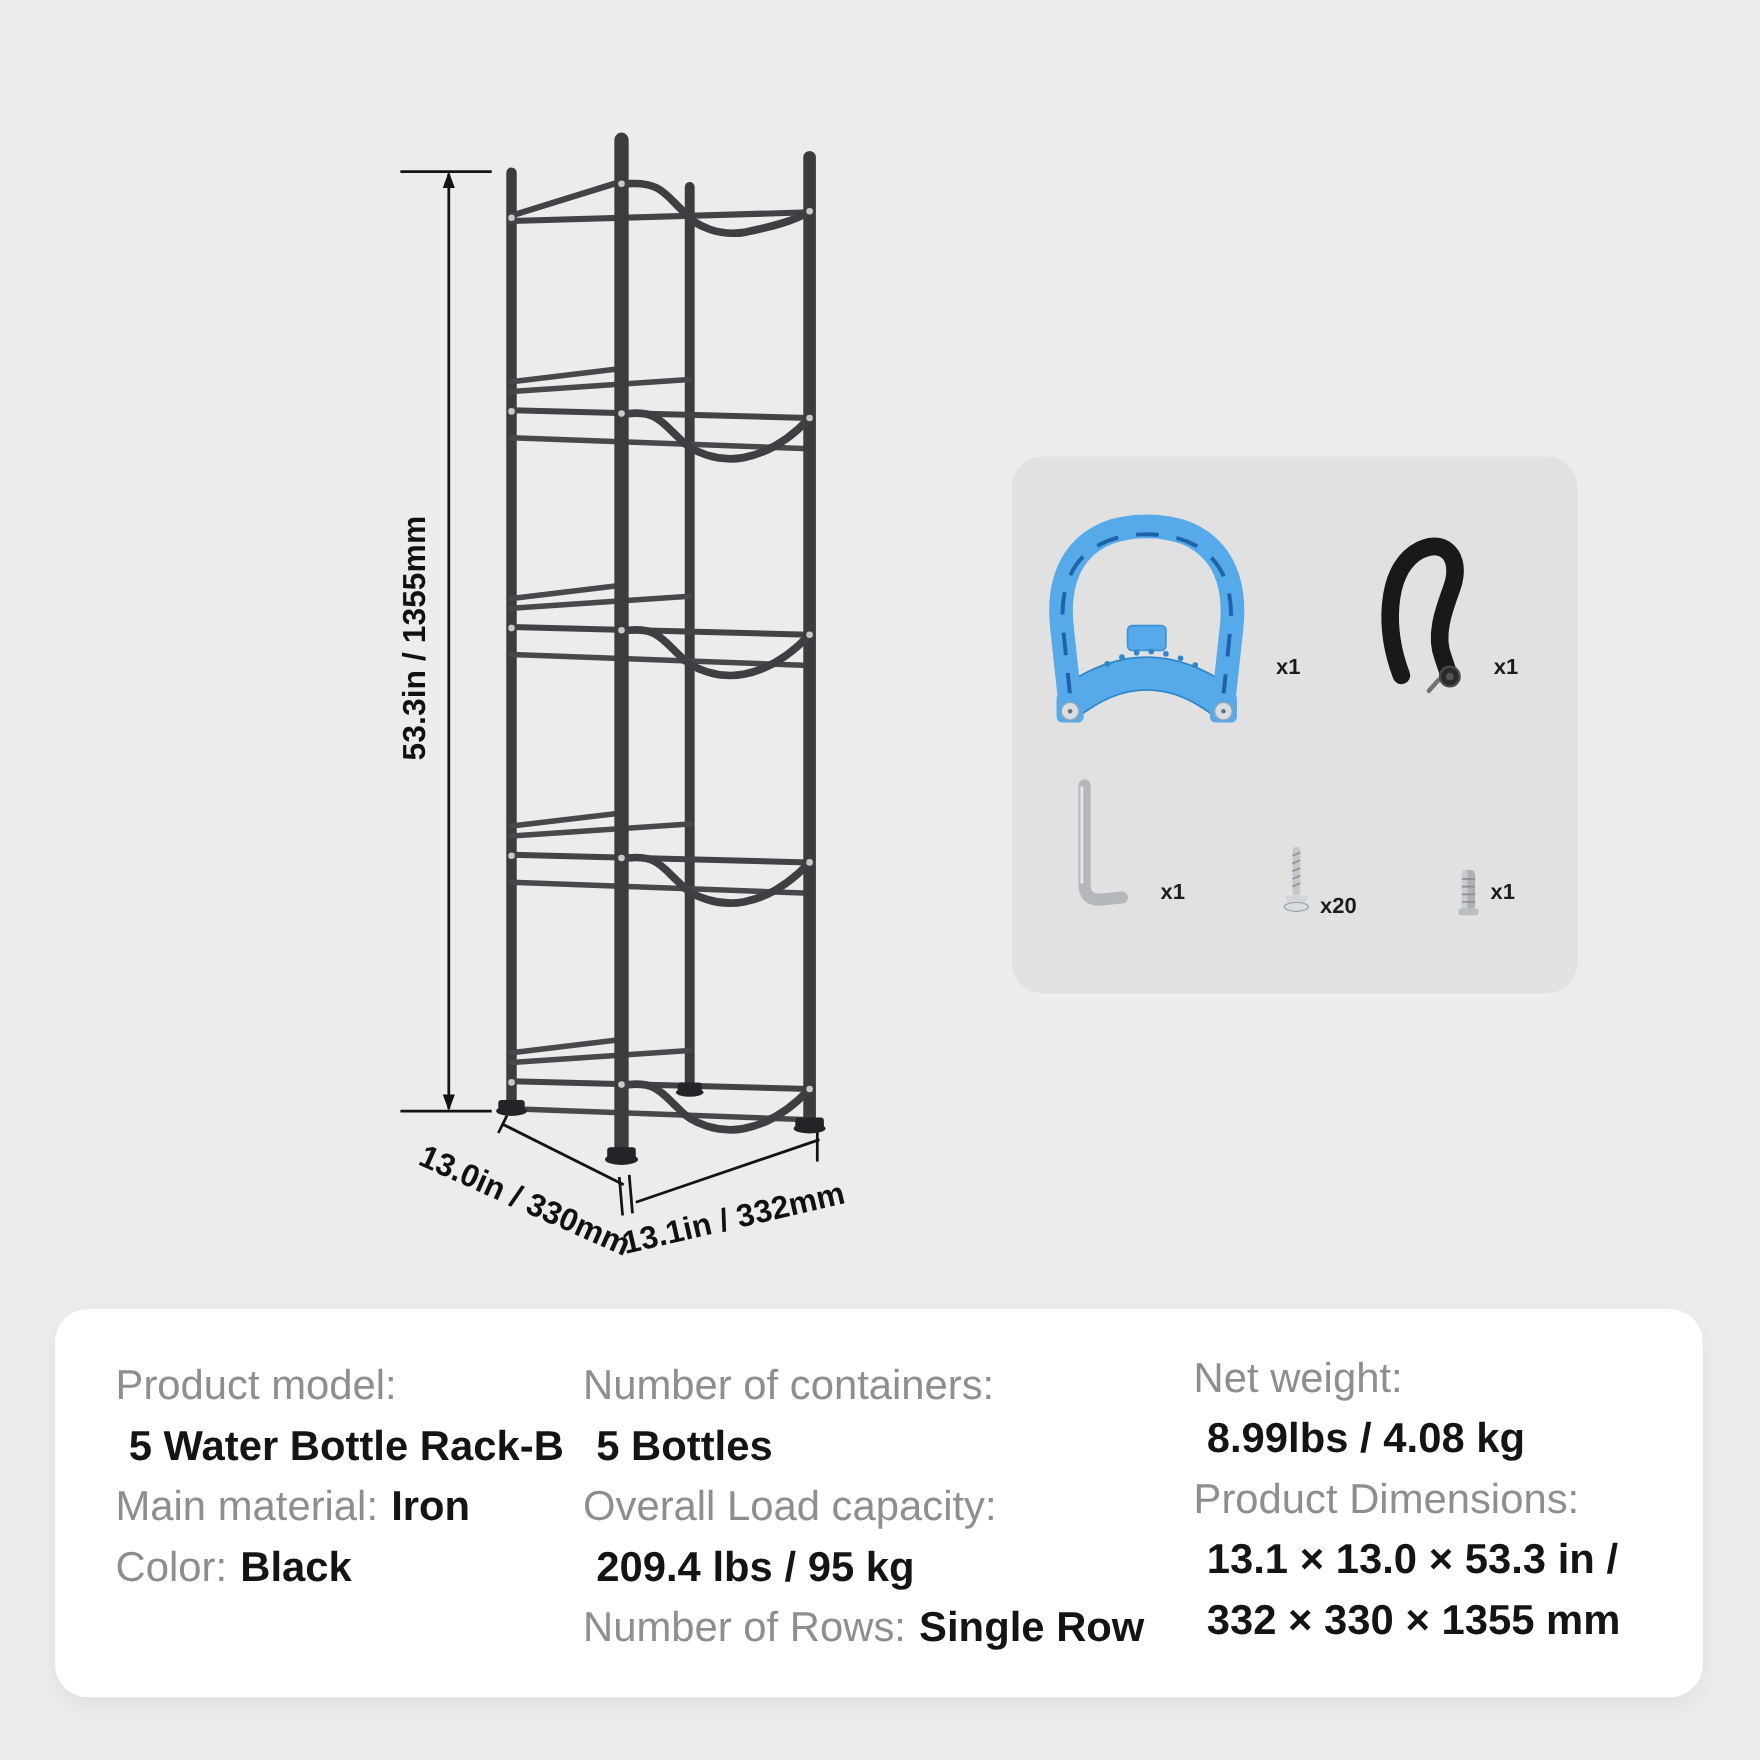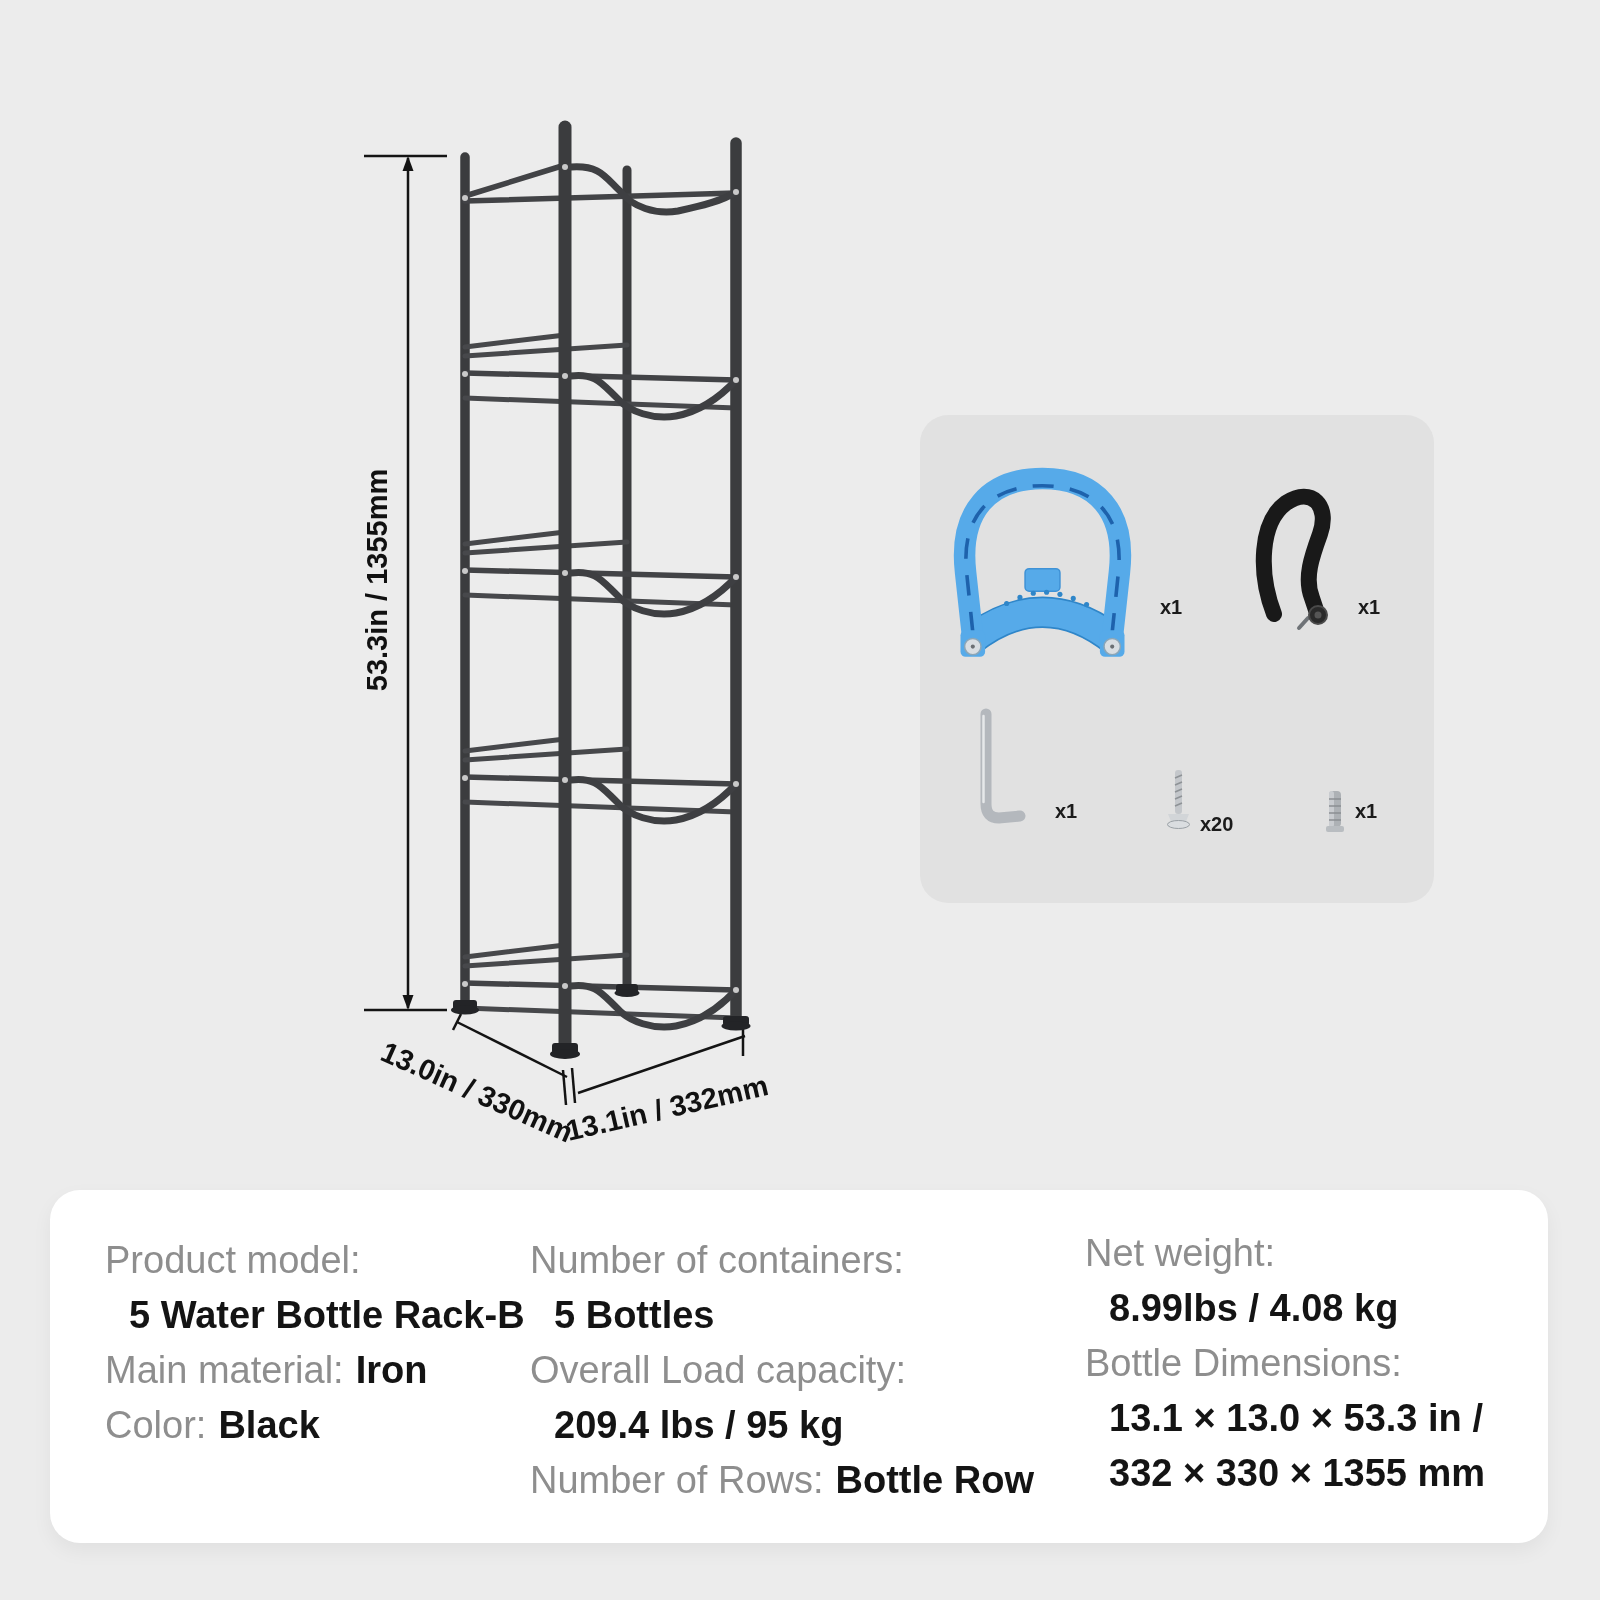--- a/index.html
+++ b/index.html
@@ -26,21 +26,21 @@
   .acc-panel{position:absolute;left:920px;top:415px;width:514px;height:488px;background:#E1E1E1;border-radius:28px;}
   .acc-item{position:absolute;}
   .qty{position:absolute;font-size:20px;font-weight:700;color:#1b1b1b;white-space:nowrap;}
 
   
   .spec-card{position:absolute;left:50px;top:1190px;width:1498px;height:353px;background:#FFFFFF;
              border-radius:30px;box-shadow:0 8px 20px rgba(0,0,0,0.05);}
   .spec-col{position:absolute;display:flex;flex-direction:column;}
   .spec-col .spec-row{height:55px;display:flex;align-items:center;font-size:38px;white-space:nowrap;}
   .sl{color:#8E8E8E;font-weight:400;}
-  .sv{color:#141414;font-weight:700;margin-left:24px;}
+  .sv{color:#141414;font-weight:700;margin-left:12px;}
   .sl:empty{margin:0;}
   .sl:not(:empty)+.sv:not(:empty){margin-left:12px;}
   #col1{left:105px;top:1233px;justify-content:space-between;}
   #col2{left:530px;top:1233px;}
   #col3{left:1085px;top:1226px;}
 </style>
 </head>
 <body>
 
 <div id="stage">
@@ -240,35 +240,35 @@
     <div class="spec-row">
         <span class="sl">Overall Load capacity:</span>
         <span class="sv"></span>
       </div>
     <div class="spec-row">
         <span class="sl"></span>
         <span class="sv">209.4 lbs / 95 kg</span>
       </div>
     <div class="spec-row">
         <span class="sl">Number of Rows:</span>
-        <span class="sv">Bottle Row</span>
+        <span class="sv">Single Row</span>
       </div>
   </div>
 
   <div class="spec-col" id="col3">
     <div class="spec-row">
         <span class="sl">Net weight:</span>
         <span class="sv"></span>
       </div>
     <div class="spec-row">
         <span class="sl"></span>
         <span class="sv">8.99lbs / 4.08 kg</span>
       </div>
     <div class="spec-row">
-        <span class="sl">Bottle Dimensions:</span>
+        <span class="sl">Product Dimensions:</span>
         <span class="sv"></span>
       </div>
     <div class="spec-row">
         <span class="sl"></span>
         <span class="sv">13.1 × 13.0 × 53.3 in /</span>
       </div>
     <div class="spec-row">
         <span class="sl"></span>
         <span class="sv">332 × 330 × 1355 mm</span>
       </div>

